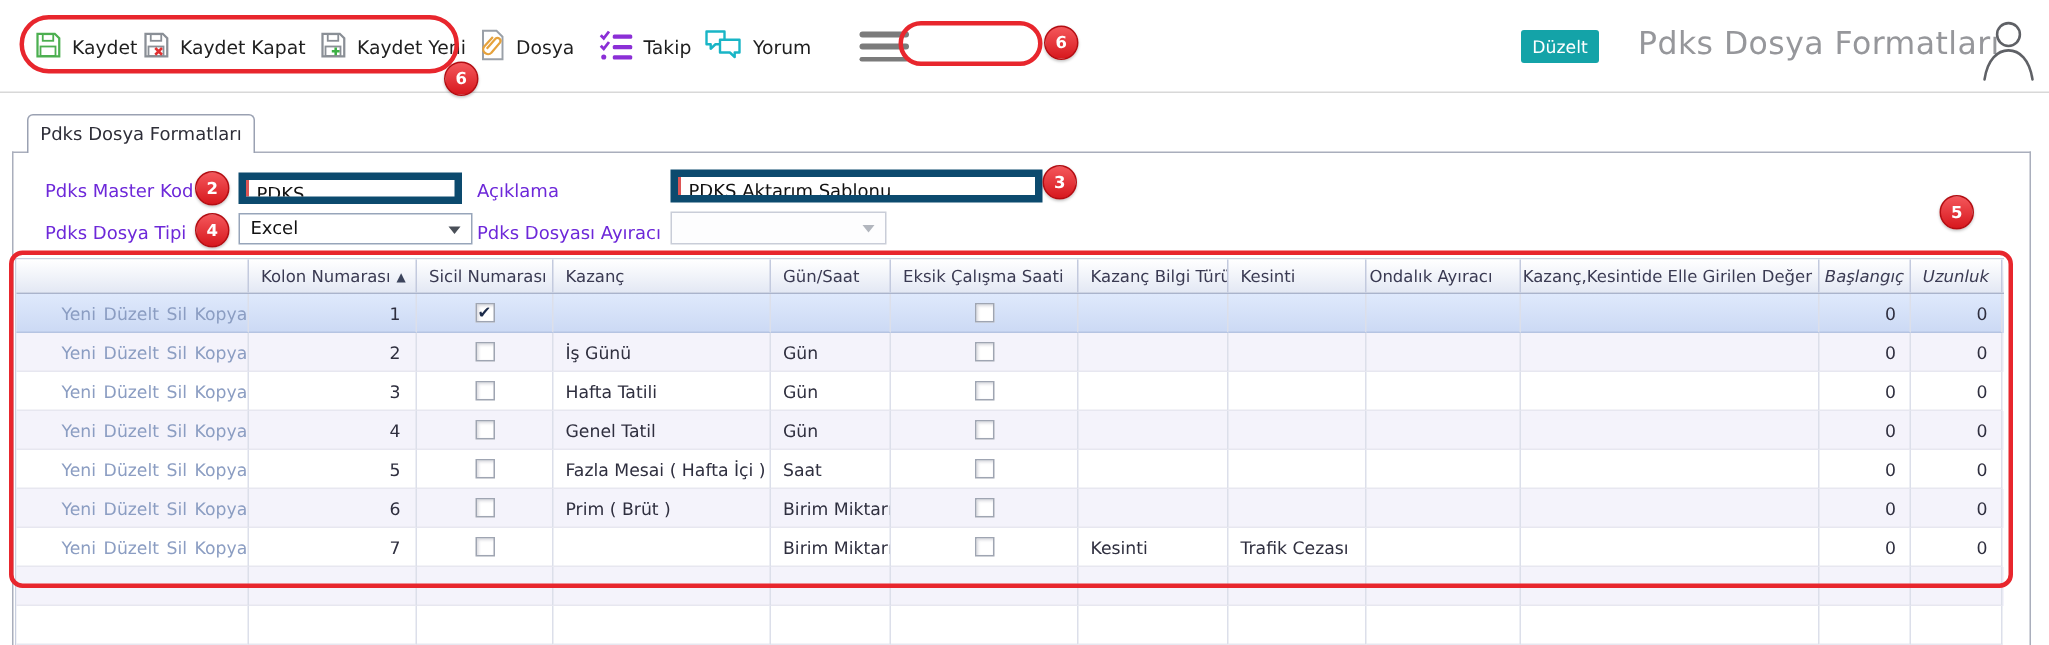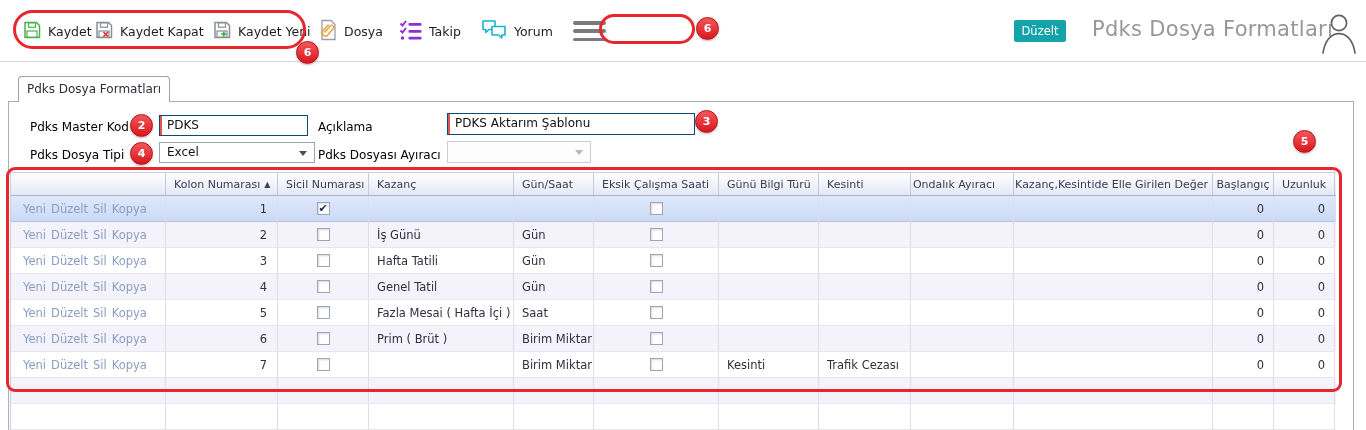--- a/index.html
+++ b/index.html
@@ -29,44 +29,44 @@
   .badge6a { left:296px; top:41px; }
   .badge6b { left:696px; top:17px; }
   .badge2  { left:130px; top:114px; }
   .badge3  { left:695px; top:110px; }
   .badge4  { left:130px; top:142px; }
   .badge5  { left:1293px; top:130px; }
   
   .tab { position:absolute; left:18px; top:76px; width:152px; height:26px; background:#fff; border:1px solid #9aa1b2; border-bottom:none; border-radius:4px 4px 0 0; z-index:2; text-align:center; line-height:25px; font-size:12px; color:#2e2e38; cursor:pointer; }
   .panel { position:absolute; left:8px; top:101px; width:1346px; height:400px; border:1px solid #a9aebc; border-bottom:none; background:#fff; }
   
-  .flabel { position:absolute; font-size:12px; color:#000000; white-space:nowrap; }
-  .tbox { position:absolute; border:1px solid #0c4a6e; background:#fff; font-size:12px; color:#111; padding-left:7px; line-height:19px; box-shadow:inset 2px 0 0 #dd5555; white-space:nowrap; overflow:hidden; }
+  .flabel { position:absolute; font-size:12px; color:#6d28d9; white-space:nowrap; }
+  .tbox { position:absolute; border:5px solid #0c4a6e; background:#fff; font-size:12px; color:#111; padding-left:7px; line-height:19px; box-shadow:inset 2px 0 0 #dd5555; white-space:nowrap; overflow:hidden; }
   .combo { position:absolute; border:1px solid #97a5ba; background:#fff; font-size:12px; color:#111; padding-left:7px; line-height:19px; cursor:pointer; }
   .combo .dd-arrow { position:absolute; right:7px; top:8px; width:0; height:0; border-left:4px solid transparent; border-right:4px solid transparent; border-top:5px solid #4a4f58; }
   .combo.disabled { border-color:#c9cdd8; background:#fdfdfe; cursor:default; }
   .combo.disabled .dd-arrow { border-top-color:#b2b6be; }
   
   .grid { position:absolute; left:10px; top:172px; width:1326px; border-left:1px solid #c9cfdf; border-top:1px solid #c9cfdf; font-size:11.5px; }
   .thead { display:flex; height:23px; background:linear-gradient(#ffffff,#e3e8f4); border-bottom:1px solid #aab4cc; color:#3a3a52; font-size:11px; }
   .th { display:flex; align-items:center; padding:0 8px; border-right:1px solid #c3cade; overflow:hidden; white-space:nowrap; cursor:pointer; }
   .tr { display:flex; height:26px; background:#fff; }
   .tr.lav { background:#f4f3fb; }
   .tr.sel { background:linear-gradient(#dfe9fc,#cbd9f4); }
   .tr.sel .td { border-bottom-color:#b5c4e2; }
   .td { display:flex; align-items:center; border-right:1px solid #dcdfea; border-bottom:1px solid #e7e7f0; overflow:hidden; white-space:nowrap; color:#2f2f3f; }
-  .c0 { width:155px; padding-left:12px; } .c1 { width:112px; } .c2 { width:91px; }
+  .c0 { width:155px; padding-left:30px; } .c1 { width:112px; } .c2 { width:91px; }
   .c3 { width:145px; padding-left:8px; } .c4 { width:80px; padding-left:8px; } .c5 { width:125px; }
   .c6 { width:100px; padding-left:8px; } .c7 { width:92px; padding-left:8px; } .c8 { width:103px; }
   .c9 { width:199px; } .c10 { width:61px; } .c11 { width:61px; }
   .td.c1 { justify-content:flex-end; padding-right:10px; }
   .td.c2, .td.c5 { justify-content:center; }
   .th.c8, .td.c8 { justify-content:flex-end; padding-right:18px; }
   .th.c9 { justify-content:flex-end; padding-right:4px; }
-  .th.c10, .th.c11 { justify-content:center; padding:0 2px; }
+  .th.c10, .th.c11 { justify-content:center; padding:0 2px;font-style:italic; }
   .td.c10, .td.c11 { justify-content:flex-end; padding-right:9px; }
   .th.c1 { }
   .sort { font-size:8px; color:#3c445c; margin-left:4px; }
   .rlink { color:#8b9dc2; text-decoration:none; margin-right:5px; cursor:pointer; }
   .cb { width:13px; height:13px; border:1px solid #9fa5b2; background:#fff; box-shadow:inset 1px 1px 2px rgba(40,40,70,.18); font-size:11px; line-height:11px; text-align:center; color:#1c2b4a; cursor:pointer; }
 </style>
 </head>
 <body>
 
 <div class="toolbar">
@@ -123,21 +123,21 @@
           <rect x="10.5" y="4" width="13" height="2.8" rx="1" fill="#8b2fd6"></rect>
           <path d="M2.5 11.5 l2 2 3.5-4.5" stroke="#8b2fd6" stroke-width="1.9" fill="none"></path>
           <rect x="10.5" y="11" width="13" height="2.8" rx="1" fill="#8b2fd6"></rect>
           <circle cx="4.5" cy="19" r="1.7" fill="#8b2fd6"></circle>
           <rect x="10.5" y="17.8" width="13" height="2.8" rx="1" fill="#8b2fd6"></rect>
         </svg>
     </span>
     <span>Takip</span>
   </div>
 
-  <div class="tbtn" style="left:480px">
+  <div class="tbtn" style="left:468px">
     <span>
       <svg width="28" height="23" viewBox="0 0 28 23">
           <path d="M3 3 h12 v8.5 h-6 l-3.2 3 v-3 H3 z" fill="#fff" stroke="#19b5c6" stroke-width="1.6" stroke-linejoin="round"></path>
           <path d="M12 8.5 h13 v8.5 h-3.2 v3 l-3.2-3 H12 z" fill="#fff" stroke="#19b5c6" stroke-width="1.6" stroke-linejoin="round"></path>
         </svg>
     </span>
     <span>Yorum</span>
   </div>
 
   <div class="hamburger">
@@ -183,21 +183,21 @@
   <div class="thead">
     <div class="th c0"></div>
     <div class="th c1">
       <span>Kolon Numarası</span>
       <span class="sort">▲</span>
     </div>
     <div class="th c2">Sicil Numarası</div>
     <div class="th c3">Kazanç</div>
     <div class="th c4">Gün/Saat</div>
     <div class="th c5">Eksik Çalışma Saati</div>
-    <div class="th c6">Günü Bilgi Türü</div>
+    <div class="th c6">Kazanç Bilgi Türü</div>
     <div class="th c7">Kesinti</div>
     <div class="th c8">Ondalık Ayıracı</div>
     <div class="th c9">Kazanç,Kesintide Elle Girilen Değer</div>
     <div class="th c10">Başlangıç</div>
     <div class="th c11">Uzunluk</div>
   </div>
 
   <div class="tr sel">
     <div class="td c0">
         <a class="rlink">Yeni</a>

